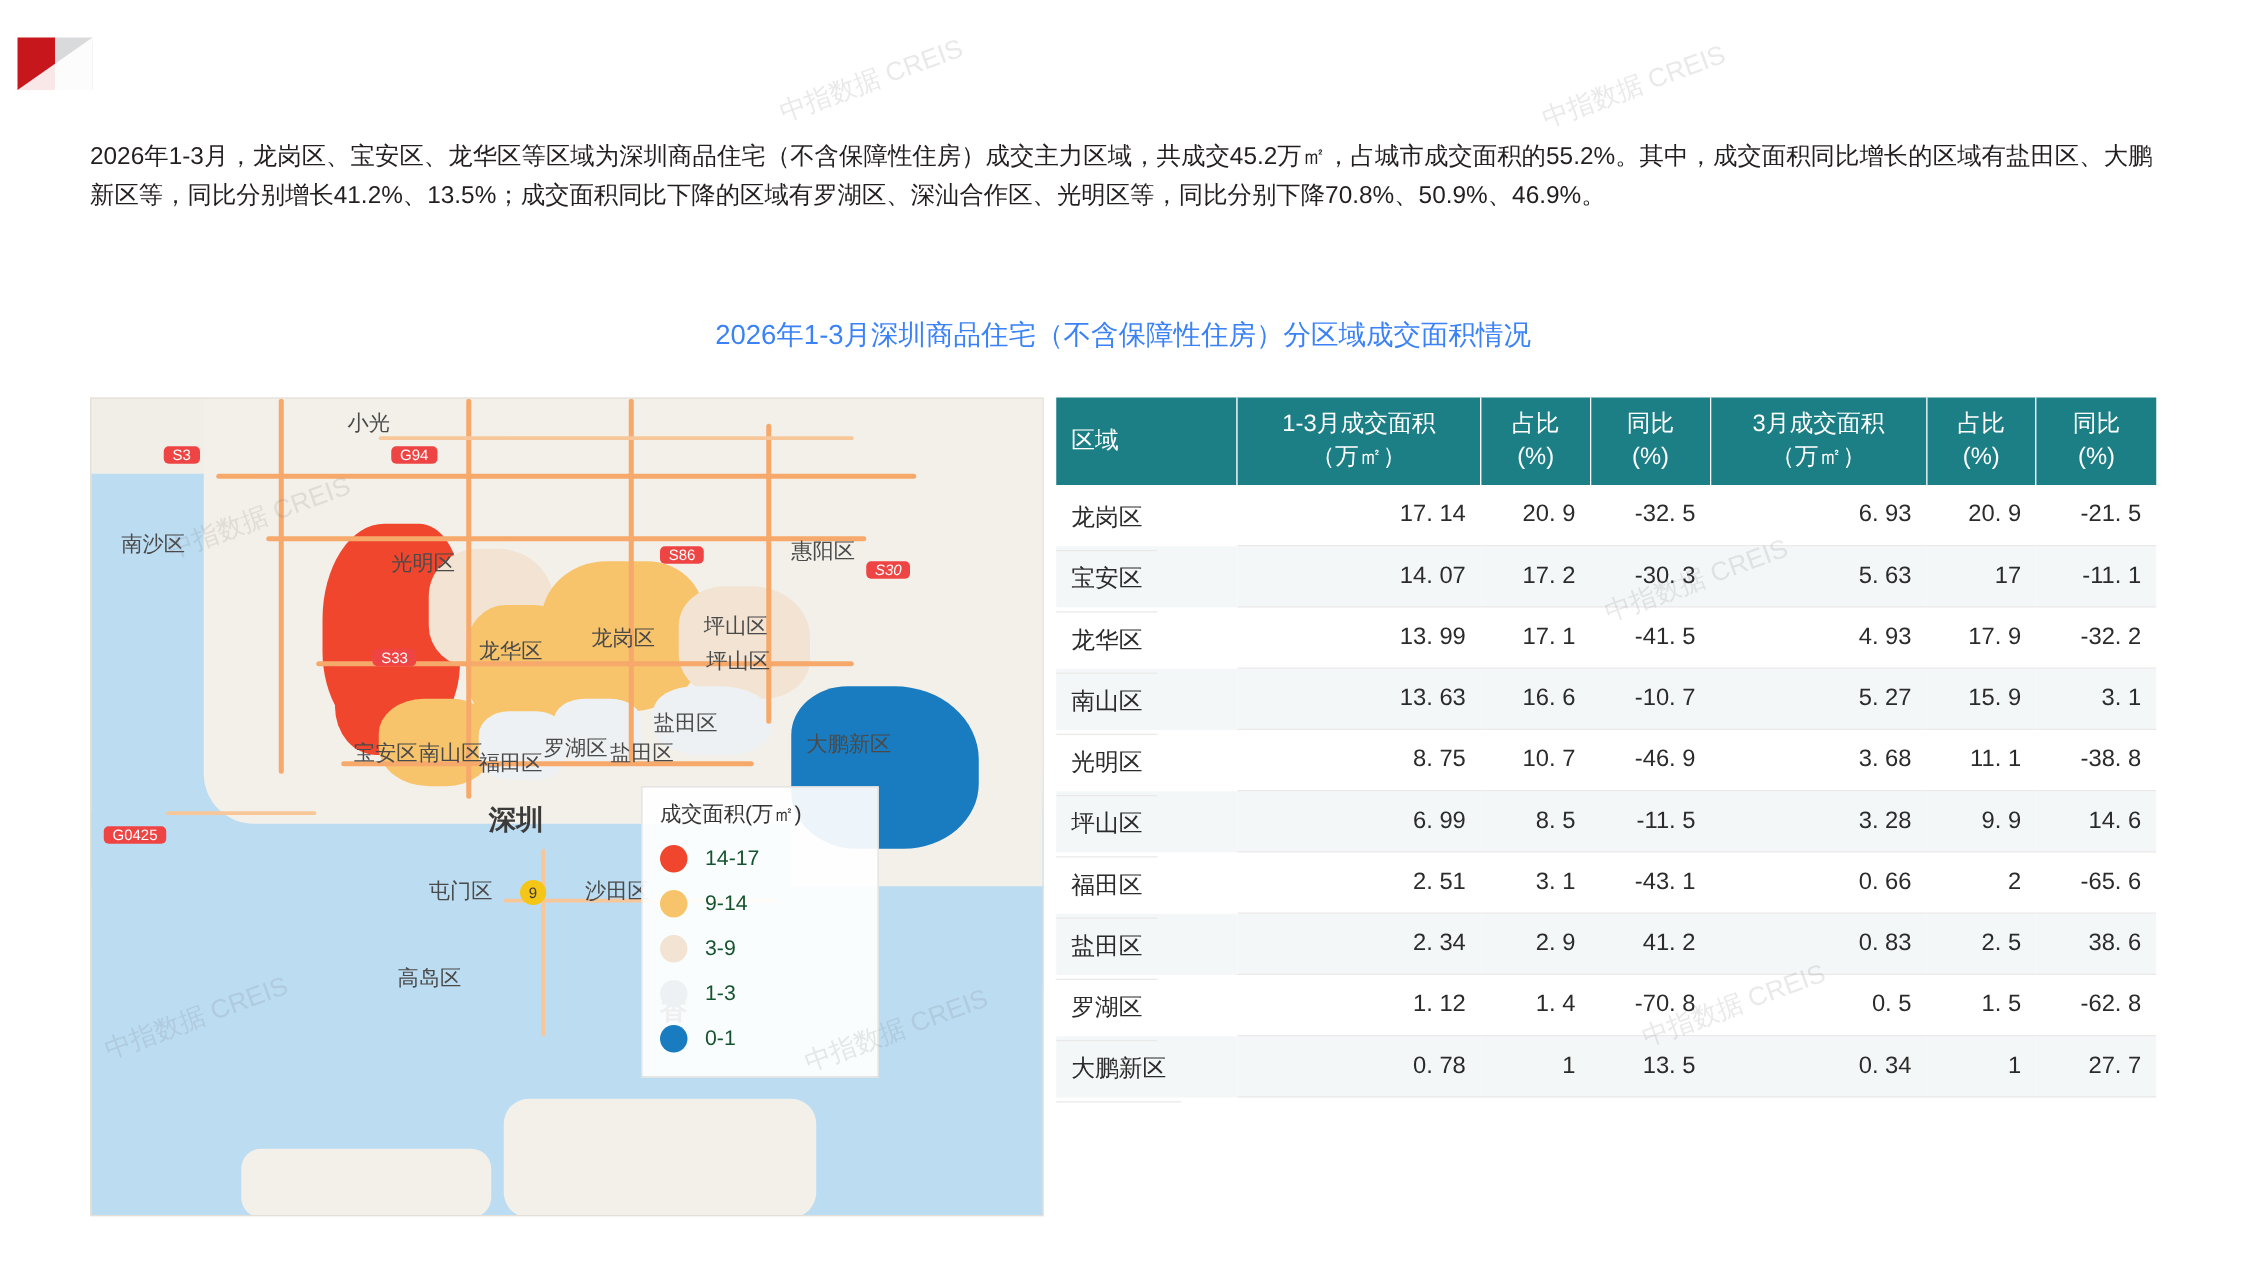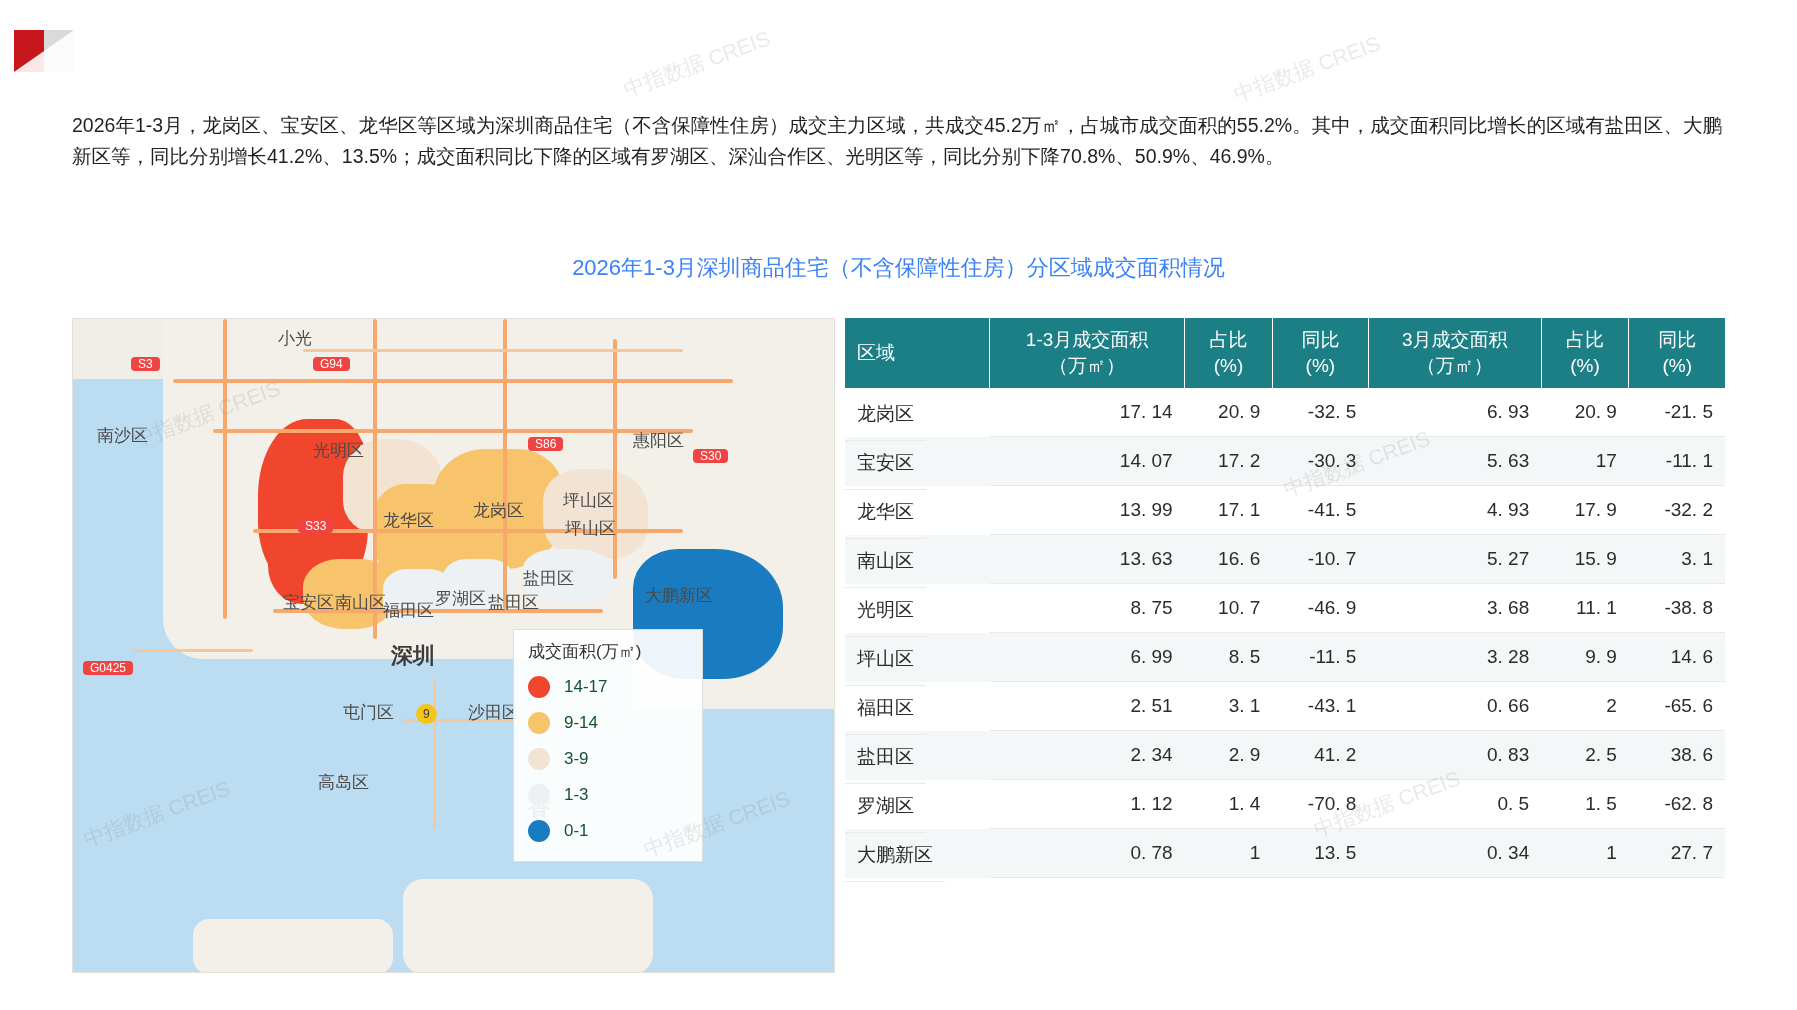--- a/index.html
+++ b/index.html
@@ -333,21 +333,21 @@
       <div class="map-label big" style="left: 318px; top: 298px;">深圳</div>
       <div class="map-label med" style="left: 270px; top: 382px;">屯门区</div>
       <div class="map-label med" style="left: 395px; top: 382px;">沙田区</div>
       <div class="map-label med" style="left: 245px; top: 452px;">高岛区</div>
       <div class="map-label big" style="left: 455px; top: 450px;">香</div>
     </div>
   <div id="map-highways">
       <div class="hwy-badge" style="left: 58px; top: 38px;">S3</div>
       <div class="hwy-badge" style="left: 240px; top: 38px;">G94</div>
       <div class="hwy-badge" style="left: 455px; top: 118px;">S86</div>
-      <div class="hwy-badge" style="left: 620px; top: 130px;">S30</div>
+      <div class="hwy-badge" style="left: 620px; top: 130px; font-style: italic;">S30</div>
       <div class="hwy-badge" style="left: 225px; top: 200px;">S33</div>
       <div class="hwy-badge" style="left: 10px; top: 342px;">G0425</div>
       <div class="hwy-badge yellow" style="left: 343px; top: 385px;">9</div>
     </div>
 
   <div class="legend">
     <div class="legend-title">成交面积(万㎡)</div>
     <div id="legend-rows">
         <div class="legend-row">
           <span class="legend-swatch" style="background: rgb(240, 70, 45);"></span>

